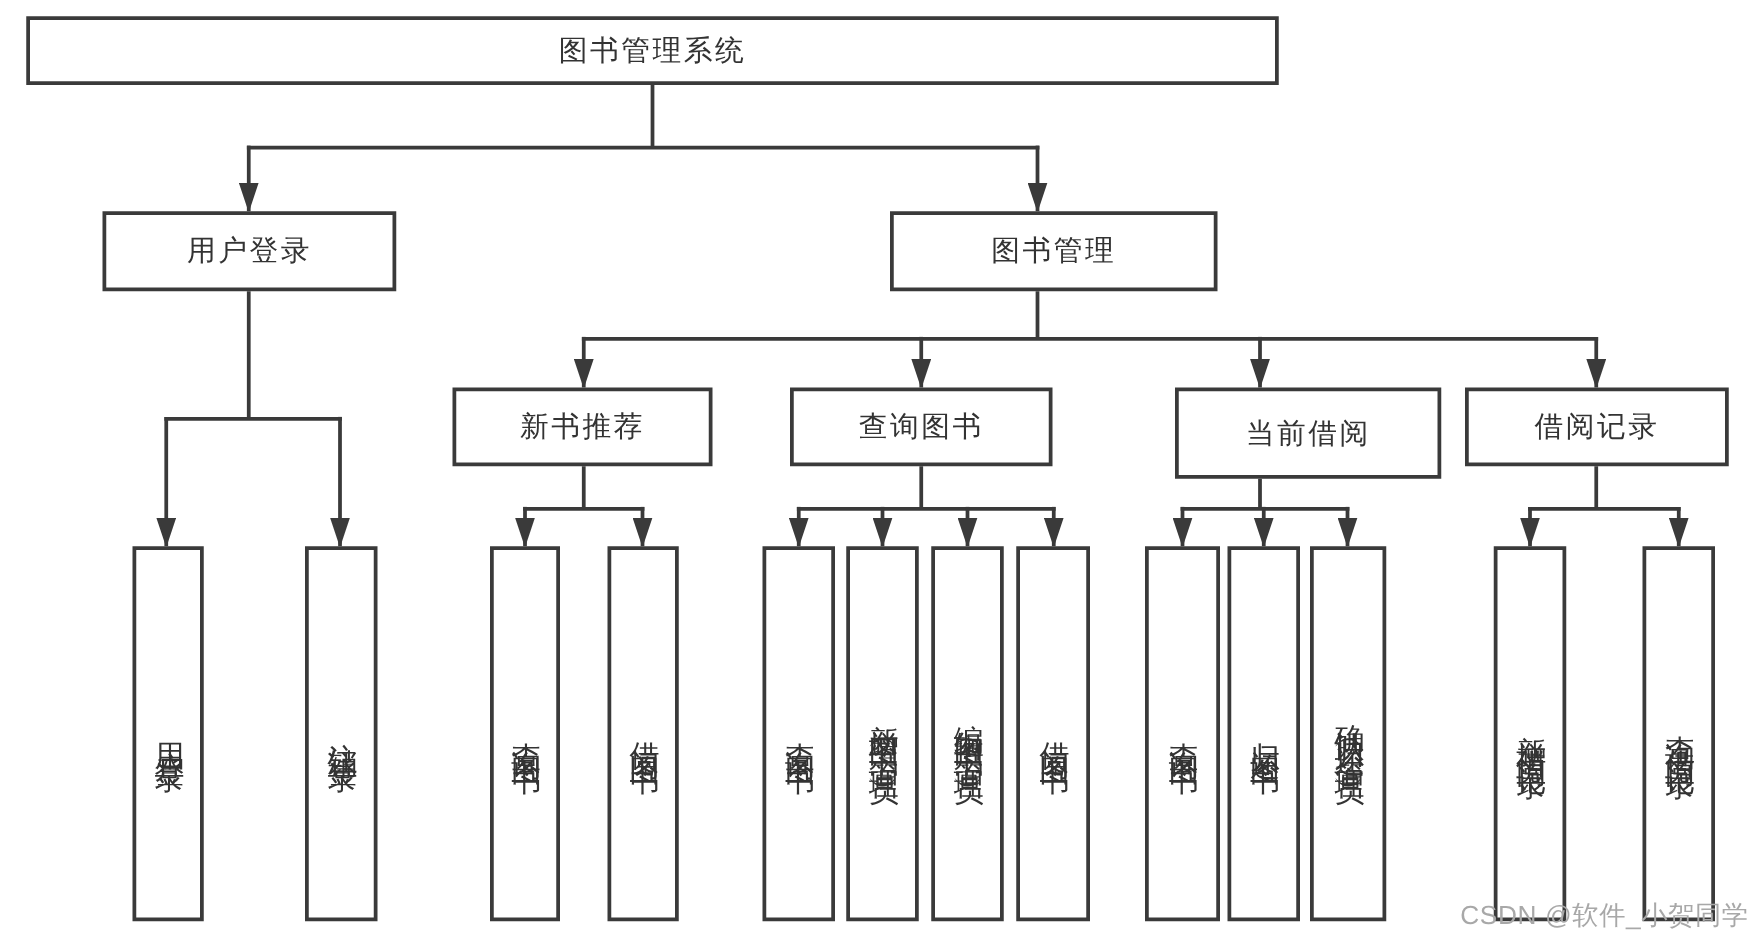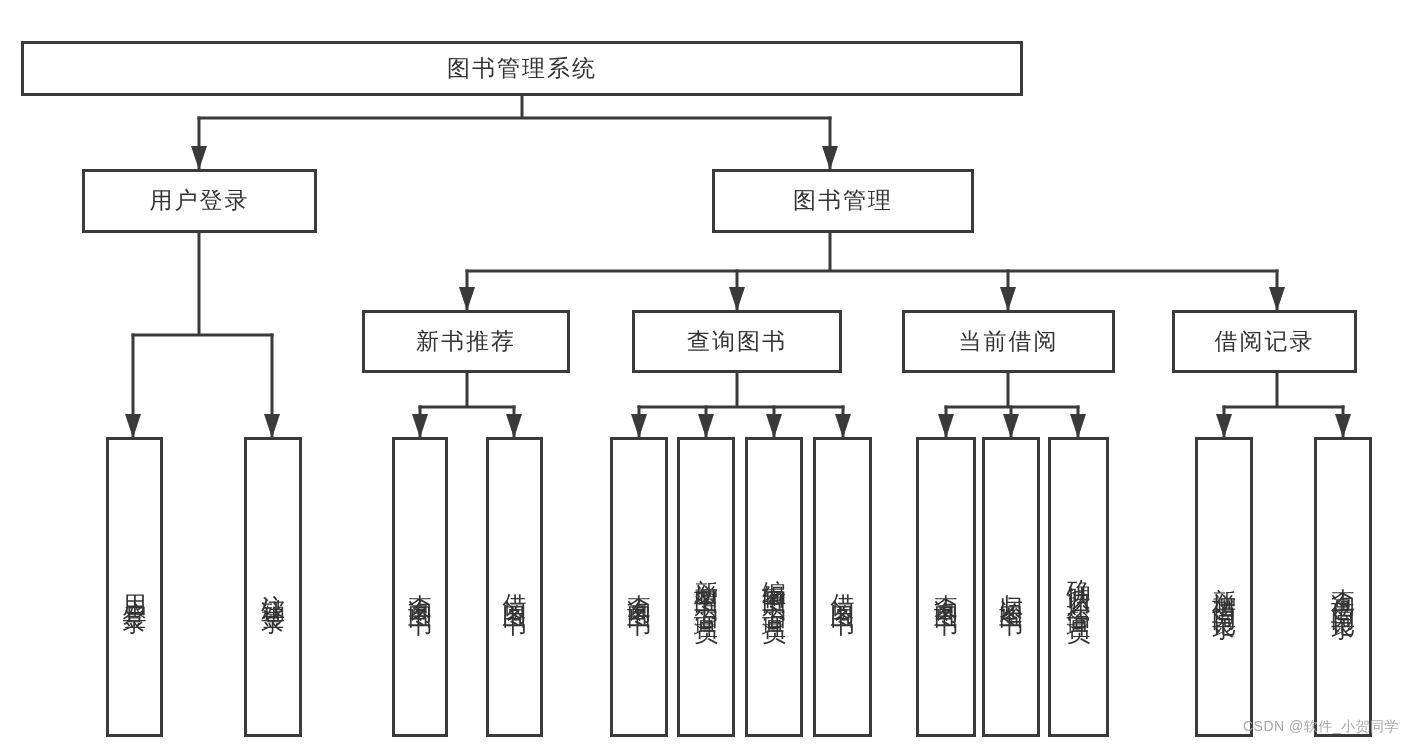--- a/index.html
+++ b/index.html
@@ -17,21 +17,21 @@
     font-size:23px; letter-spacing:2px; text-align:center;
     line-height:1.2;
   }
   .vnode {
     writing-mode:vertical-rl; text-orientation:mixed;
     font-size:24px; letter-spacing:6px; line-height:1;
     padding:6px 0;
   }
   .watermark {
     position:absolute; right:6px; top:718px;
-    font-size:14px; color:#a8a8a8; letter-spacing:0.5px;
+    font-size:21px; color:#a8a8a8; letter-spacing:0.5px;
     white-space:nowrap;
   }
 </style>
 </head>
 <body>
 
 <div class="canvas">
 
   <svg class="connectors" width="1405" height="747" viewBox="0 0 1405 747">
     <defs>
@@ -69,29 +69,29 @@
       <line x1="946" y1="407" x2="946" y2="438" marker-end="url(#ah)"></line>
       <line x1="1011" y1="407" x2="1011" y2="438" marker-end="url(#ah)"></line>
       <line x1="1078" y1="407" x2="1078" y2="438" marker-end="url(#ah)"></line>
 
       <path d="M1277,373 V407 M1224,407 H1343"></path>
       <line x1="1224" y1="407" x2="1224" y2="438" marker-end="url(#ah)"></line>
       <line x1="1343" y1="407" x2="1343" y2="438" marker-end="url(#ah)"></line>
     </g>
   </svg>
 
-  <div class="node" style="left:21px; top:13px; width:1002px; height:55px;margin-top:28px;">图书管理系统</div>
+  <div class="node" style="left:21px; top:13px; width:1002px; height:55px;">图书管理系统</div>
 
   <div class="node" style="left:82px; top:169px; width:235px; height:64px;">用户登录</div>
   <div class="node" style="left:712px; top:169px; width:262px; height:64px;">图书管理</div>
 
   <div class="node" style="left:362px; top:310px; width:208px; height:63px;">新书推荐</div>
   <div class="node" style="left:632px; top:310px; width:210px; height:63px;">查询图书</div>
-  <div class="node" style="left:902px; top:310px; width:213px; height:63px;">当前借阅</div>
-  <div class="node" style="left:1172px; top:310px; width:185px; height:63px;">借阅记录</div>
+  <div class="node" style="left:940px; top:310px; width:213px; height:73px;">当前借阅</div>
+  <div class="node" style="left:1172px; top:310px; width:211px; height:63px;">借阅记录</div>
 
   <div class="node vnode" style="left:106px; top:437px; width:57px; height:300px;">用户登录</div>
   <div class="node vnode" style="left:244px; top:437px; width:58px; height:300px;">注销登录</div>
 
   <div class="node vnode" style="left:392px; top:437px; width:56px; height:300px;">查询图书</div>
   <div class="node vnode" style="left:486px; top:437px; width:57px; height:300px;">借阅图书</div>
 
   <div class="node vnode" style="left:610px; top:437px; width:58px; height:300px;">查询图书</div>
   <div class="node vnode" style="left:677px; top:437px; width:58px; height:300px;">新增图书（管理员）</div>
   <div class="node vnode" style="left:745px; top:437px; width:58px; height:300px;">编辑图书（管理员）</div>

